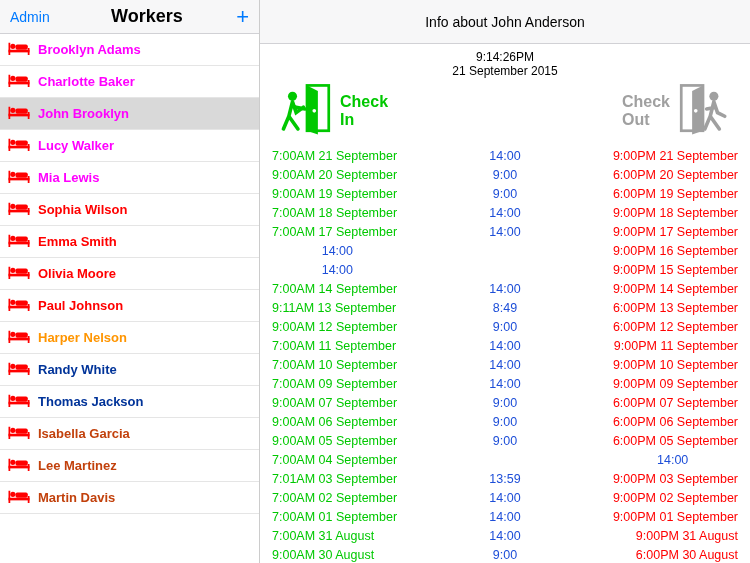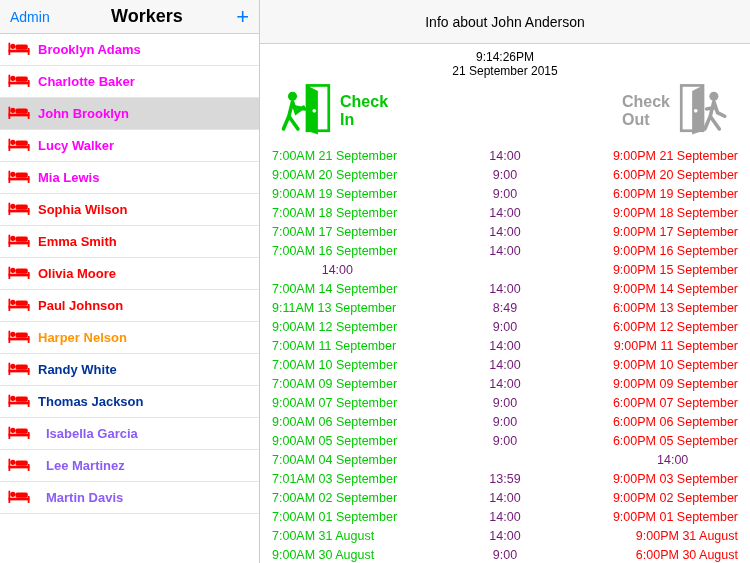--- a/index.html
+++ b/index.html
@@ -10,36 +10,36 @@
     .sb-header .title { font-weight:700; font-size:18px;margin-left:8px;}
     .sb-header .plus { color:#007aff; font-size:22px; font-weight:300; line-height:1;}
     .worker-list { flex:1; overflow:hidden;}
     .worker-row { height:32px; display:flex; align-items:center; padding-left:8px; border-bottom:1px solid #e5e5e5; gap:8px; font-weight:700; font-size:13px;text-align:center;}
     .worker-row.selected { background:#d9d9d9;}
     .bed-icon { width:22px; height:14px; color:#ff0000; flex-shrink:0;}
     .name-magenta { color:#ff00ff;}
     .name-red { color:#ff0000;}
     .name-orange { color:#ff9500;}
     .name-darkblue { color:#003399;}
-    .name-cyan { color:#8b5cf6;margin-left:8px;}
+    .name-cyan { color:#c2410c;}
 
     .main { flex:1; display:flex; flex-direction:column;}
     .main-header{ height:44px;background:#f7f7f8;border-bottom:1px solid #d1d1d5;display:flex;align-items:center;justify-content:center;font-size:14px;font-weight:500;}
     .clock-area{ text-align:center; padding:6px 0 2px; font-size:12px;}
     .checks-row{ display:flex; justify-content:space-between; padding:0 18px 4px;}
     .check-btn{ display:flex; align-items:center; gap:4px;}
     .check-btn .label{ font-weight:700; font-size:16px; line-height:1.1;}
     .checkin .label{ color:#00c800;}
     .checkout .label{ color:#a0a0a0;}
     .door-svg{ width:58px; height:58px;}
 
     .records{ flex:1; overflow:hidden; padding:0 6px;}
     .rec-row{ display:flex; height:19px; font-size:12.5px; align-items:center;gap:44px;}
     .col-in{ flex:1.2; color:#00c800; text-align:left; padding-left:6px;}
-    .col-dur{ flex:0.6; color:#701a75; text-align:center;}
+    .col-dur{ flex:0.6; color:#1d4ed8; text-align:center;}
     .col-out{ flex:1.2; color:#ff0000; text-align:right; padding-right:6px;}
   </style>
 </head>
 <body>
 
 <div class="sidebar">
   <div class="sb-header">
     <span class="admin">Admin</span>
     <span class="title">Workers</span>
     <span class="plus">+</span>
@@ -250,21 +250,20 @@
         <span class="col-in">7:00AM 18 September</span>
         <span class="col-dur">14:00</span>
         <span class="col-out">9:00PM 18 September</span>
       </div>
       <div class="rec-row">
         <span class="col-in">7:00AM 17 September</span>
         <span class="col-dur">14:00</span>
         <span class="col-out">9:00PM 17 September</span>
       </div>
       <div class="rec-row">
-        <span class="col-in">7:00AM 16 September</span>
         <span class="col-dur">14:00</span>
         <span class="col-out">9:00PM 16 September</span>
       </div>
       <div class="rec-row">
         <span class="col-dur">14:00</span>
         <span class="col-out">9:00PM 15 September</span>
       </div>
       <div class="rec-row">
         <span class="col-in">7:00AM 14 September</span>
         <span class="col-dur">14:00</span>

